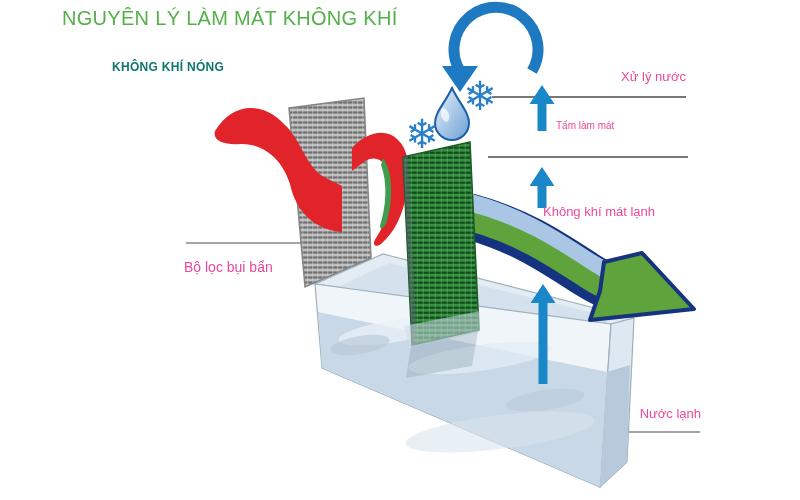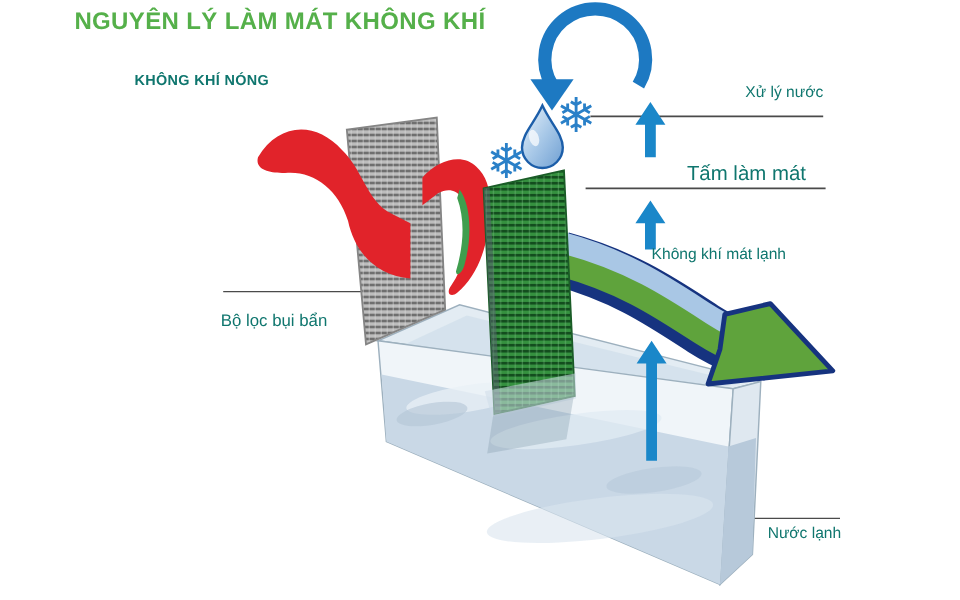--- a/index.html
+++ b/index.html
@@ -1,28 +1,28 @@
 <!DOCTYPE html>
 <html><head>
 <meta charset="utf-8">
 <style>
   html,body{margin:0;padding:0;}
   #canvas{
     position:relative;width:800px;height:500px;background:#ffffff;
     overflow:hidden;font-family:"Liberation Sans", sans-serif;
   }
   #art{position:absolute;left:0;top:0;}
-  .lbl{position:absolute;color:#0f766e;white-space:nowrap;}
-  .title{left:62px;top:7px;font-size:20px;letter-spacing:.3px;color:#55b04a;font-weight:700;}
+  .lbl{position:absolute;color:#ec4899;white-space:nowrap;}
+  .title{left:62px;top:7px;font-size:20px;letter-spacing:.3px;color:#55b04a;font-weight:400;}
   .hot-air{left:112px;top:60px;font-size:12px;font-weight:700;color:#0f766e;letter-spacing:.3px;}
   .dust-filter{left:184px;top:219px;font-size:14px;margin-top:40px;}
   .water-treatment{left:556px;top:69px;width:130px;text-align:right;font-size:13px;}
-  .cooling-pad{left:556px;top:135px;width:132px;text-align:center;font-size:17px;}
+  .cooling-pad{left:556px;top:120px;width:132px;text-align:left;font-size:10px;}
   .cool-air{left:543px;top:204px;font-size:13px;}
-  .cold-water{left:601px;top:406px;width:100px;text-align:right;font-size:13px;margin-top:30px;}
+  .cold-water{left:601px;top:406px;width:100px;text-align:right;font-size:13px;}
 </style>
 </head>
 <body>
 
 <div id="canvas">
 
   <svg id="art" width="800" height="500" viewBox="0 0 800 500" xmlns="http://www.w3.org/2000/svg">
     <defs>
       <pattern id="meshGray" width="5" height="5" patternUnits="userSpaceOnUse">
         <rect width="5" height="5" fill="#bdbdbd"></rect>

